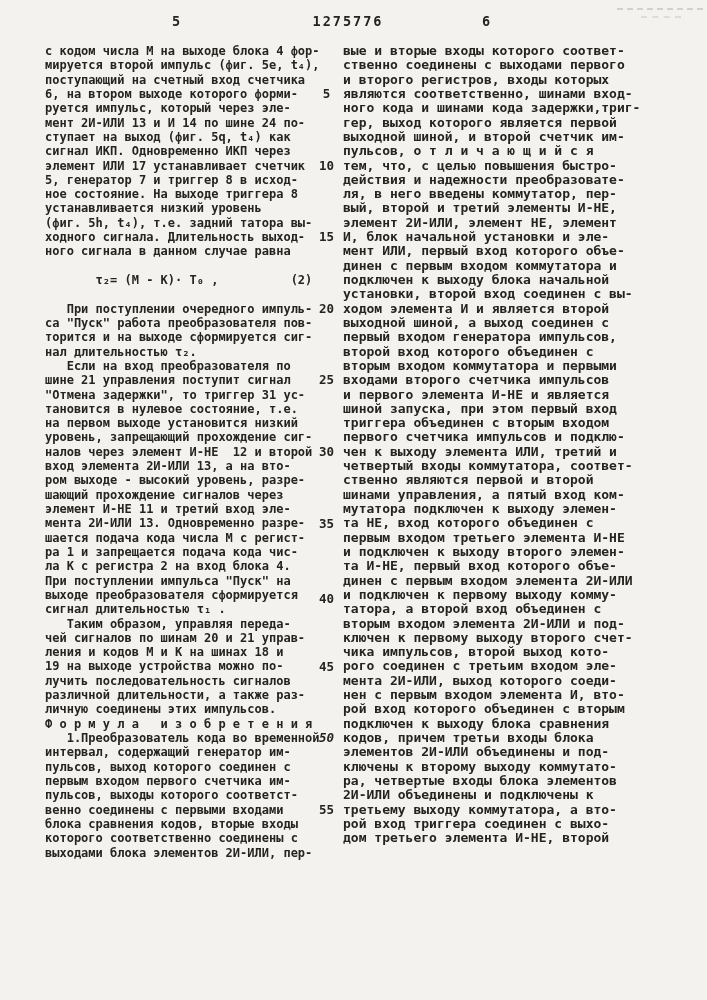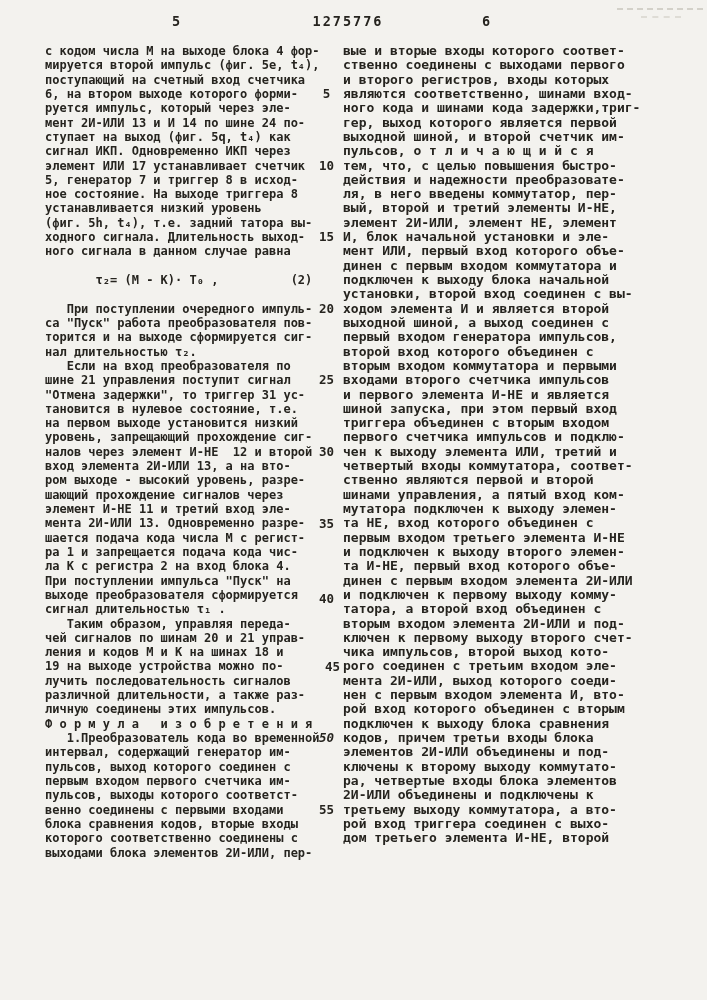--- a/index.html
+++ b/index.html
@@ -126,21 +126,21 @@
 
   <div class="gutter">
       <div class="marker" style="top: 42.96px;">5</div>
       <div class="marker" style="top: 114.56px;">10</div>
       <div class="marker" style="top: 186.16px;">15</div>
       <div class="marker" style="top: 257.76px;">20</div>
       <div class="marker" style="top: 329.36px;">25</div>
       <div class="marker" style="top: 400.96px;">30</div>
       <div class="marker" style="top: 472.56px;">35</div>
       <div class="marker" style="top: 536px; margin-top: 12px;">40</div>
-      <div class="marker" style="top: 615.76px; text-align: right;">45</div>
+      <div class="marker" style="top: 615.76px;">45</div>
       <div class="marker" style="top: 687.36px; font-style: italic;">50</div>
       <div class="marker" style="top: 758.96px;">55</div>
     </div>
 
   <div class="col col-right">
       <div class="tline">вые и вторые входы которого соответ-</div>
       <div class="tline">ственно соединены с выходами первого</div>
       <div class="tline">и второго регистров, входы которых</div>
       <div class="tline">являются соответственно, шинами вход-</div>
       <div class="tline">ного кода и шинами кода задержки,триг-</div>

